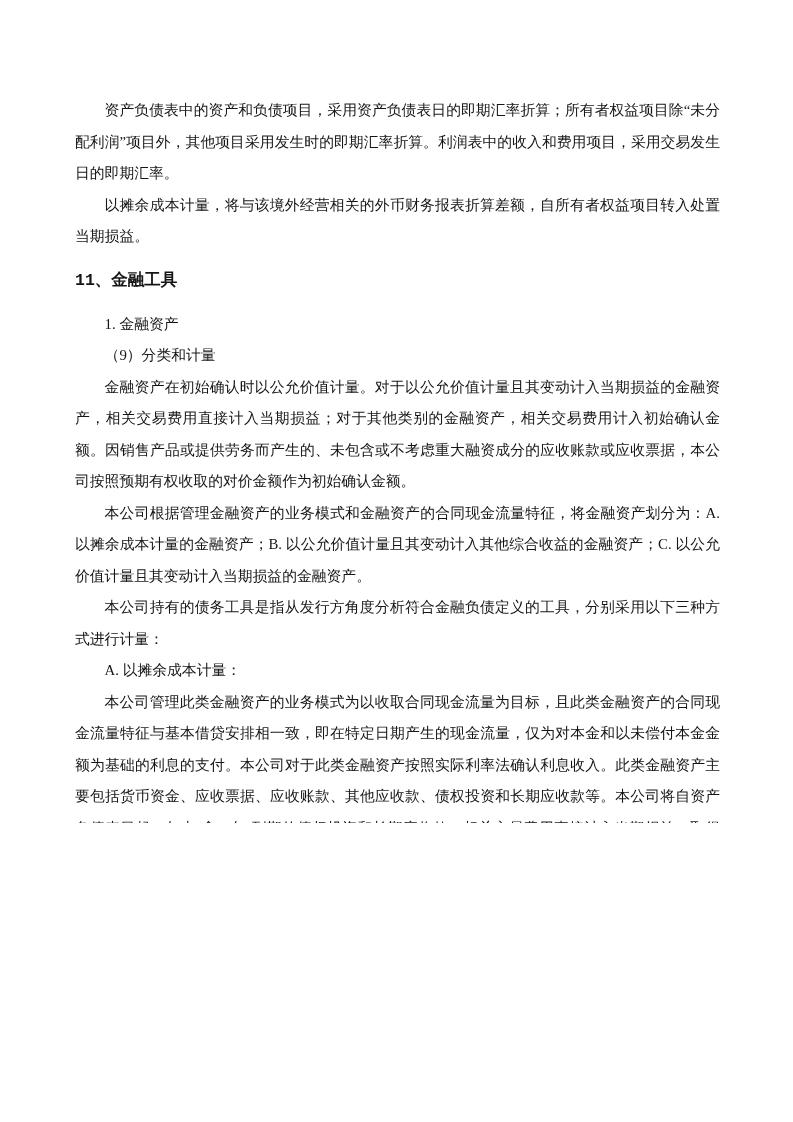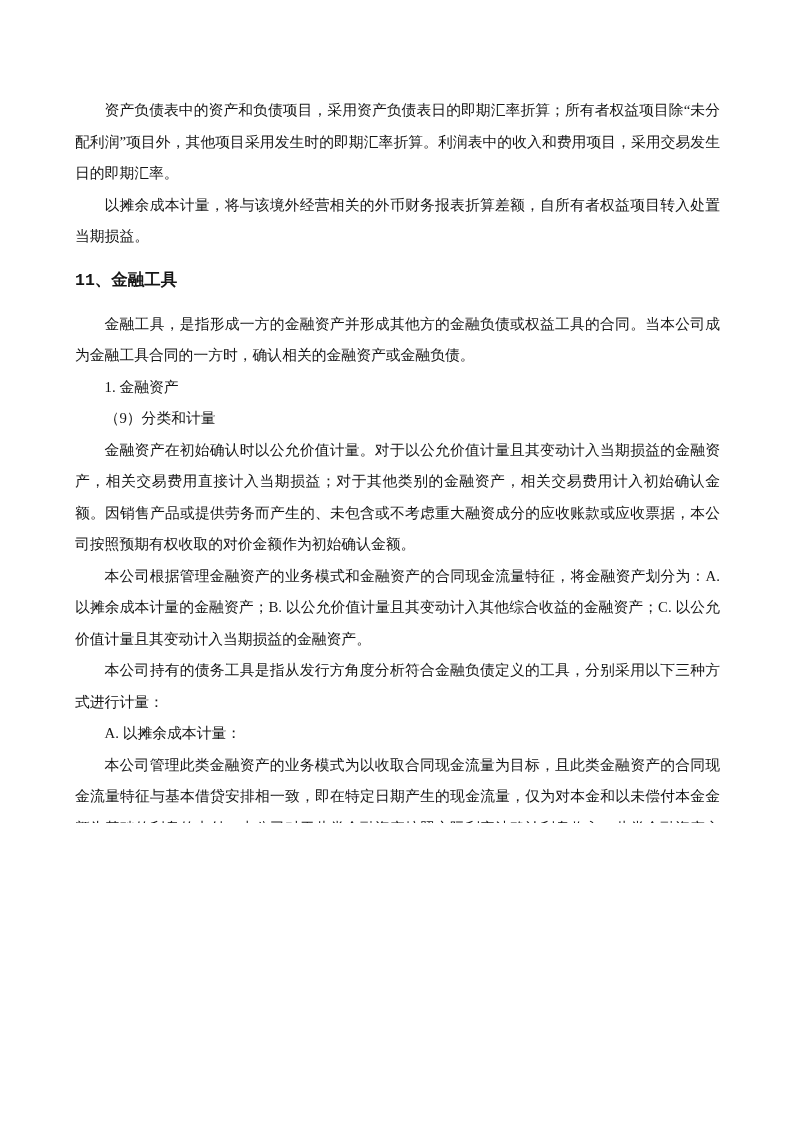--- a/index.html
+++ b/index.html
@@ -56,21 +56,20 @@
   }
 </style>
 </head>
 <body>
 
 <div class="page">
   <div class="content">
     <p class="body">资产负债表中的资产和负债项目，采用资产负债表日的即期汇率折算；所有者权益项目除“未分配利润”项目外，其他项目采用发生时的即期汇率折算。利润表中的收入和费用项目，采用交易发生日的即期汇率。</p>
     <p class="body">以摊余成本计量，将与该境外经营相关的外币财务报表折算差额，自所有者权益项目转入处置当期损益。</p>
     <h2 class="heading">11、金融工具</h2>
-    <p class="body">金融工具，是指形成一方的金融资产并形成其他方的金融负债或权益工具的合同。当本公司成为金融工具合同的一方时，确认相关的金融资产或金融负债。</p>
     <p class="body">1. 金融资产</p>
     <p class="body">（9）分类和计量</p>
     <p class="body">金融资产在初始确认时以公允价值计量。对于以公允价值计量且其变动计入当期损益的金融资产，相关交易费用直接计入当期损益；对于其他类别的金融资产，相关交易费用计入初始确认金额。因销售产品或提供劳务而产生的、未包含或不考虑重大融资成分的应收账款或应收票据，本公司按照预期有权收取的对价金额作为初始确认金额。</p>
     <p class="body">本公司根据管理金融资产的业务模式和金融资产的合同现金流量特征，将金融资产划分为：A. 以摊余成本计量的金融资产；B. 以公允价值计量且其变动计入其他综合收益的金融资产；C. 以公允价值计量且其变动计入当期损益的金融资产。</p>
     <p class="body">本公司持有的债务工具是指从发行方角度分析符合金融负债定义的工具，分别采用以下三种方式进行计量：</p>
     <p class="body">A. 以摊余成本计量：</p>
     <p class="body">本公司管理此类金融资产的业务模式为以收取合同现金流量为目标，且此类金融资产的合同现金流量特征与基本借贷安排相一致，即在特定日期产生的现金流量，仅为对本金和以未偿付本金金额为基础的利息的支付。本公司对于此类金融资产按照实际利率法确认利息收入。此类金融资产主要包括货币资金、应收票据、应收账款、其他应收款、债权投资和长期应收款等。本公司将自资产负债表日起一年内(含一年)到期的债权投资和长期应收款，相关交易费用直接计入当期损益；取得时期限在一年内(含一年)的债权投资列示为其他流动资产。</p>
     <p class="body">B. 以公允价值计量且其变动计入其他综合收益：</p>
   </div>
   <div class="page-number">37</div>

